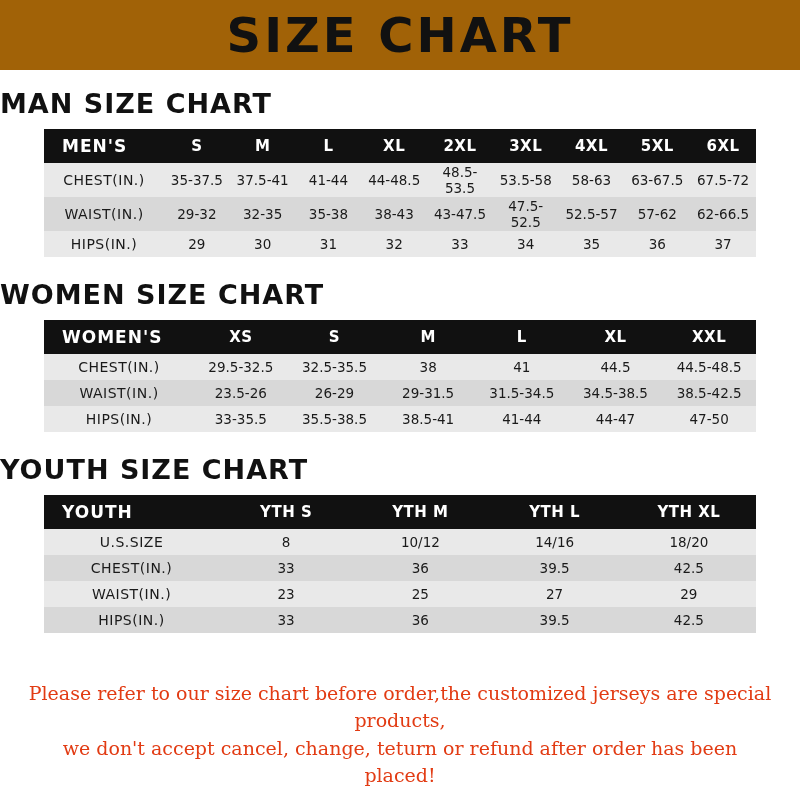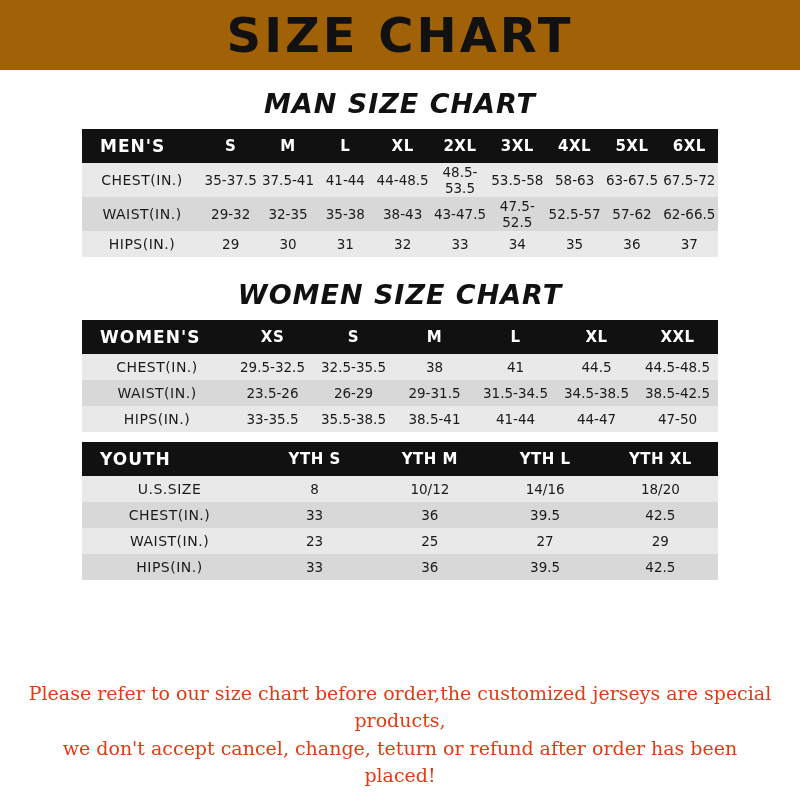--- a/index.html
+++ b/index.html
@@ -31,38 +31,36 @@
   .header-title {
     font-family: "DejaVu Sans", sans-serif;
     font-weight: bold;
     font-size: 48px;
     letter-spacing: 3px;
     color: #111111;
     line-height: 1;
     text-align: center;
   }
   .section-title {
-    text-align: center;
     font-family: "DejaVu Sans", sans-serif;
     font-weight: bold;
     font-size: 27px;
     letter-spacing: 1px;
     color: #111111;
-    font-style: italic;
   }
   .t1-title { margin-top: 18px; }
   .t2-title { margin-top: 22px; }
   .t3-title { margin-top: 22px; }
 
   table {
     border-collapse: collapse;
     margin: 10px auto 0 auto;
     table-layout: fixed;
   }
-  .chart-table { width: 636px; }
+  .chart-table { width: 712px; }
 
   .chart-table th, .chart-table td {
     text-align: center;
     font-size: 13.5px;
     color: #1a1a1a;
     font-family: "DejaVu Sans", sans-serif;
   }
 
   .chart-table thead th {
     background: #111111;
@@ -226,20 +224,21 @@
         <td>33-35.5</td>
         <td>35.5-38.5</td>
         <td>38.5-41</td>
         <td>41-44</td>
         <td>44-47</td>
         <td>47-50</td>
       </tr>
     </tbody>
   </table>
 
+  <div class="section-title t3-title">YOUTH SIZE CHART</div>
   <table class="chart-table">
     <colgroup>
       <col style="width:175px">
         <col>
         <col>
         <col>
         <col>
     </colgroup>
     <thead>
       <tr>

